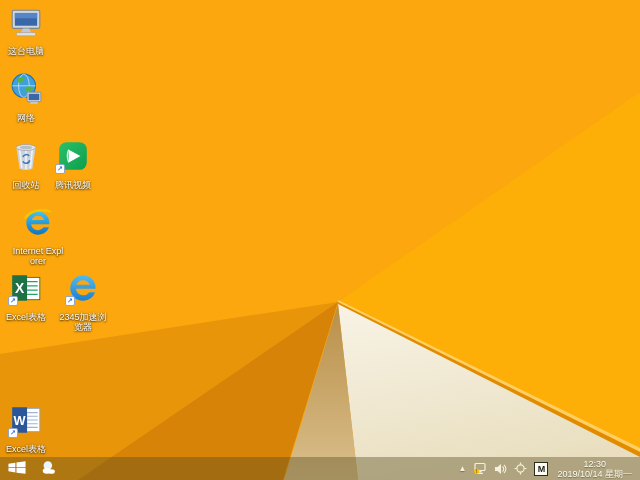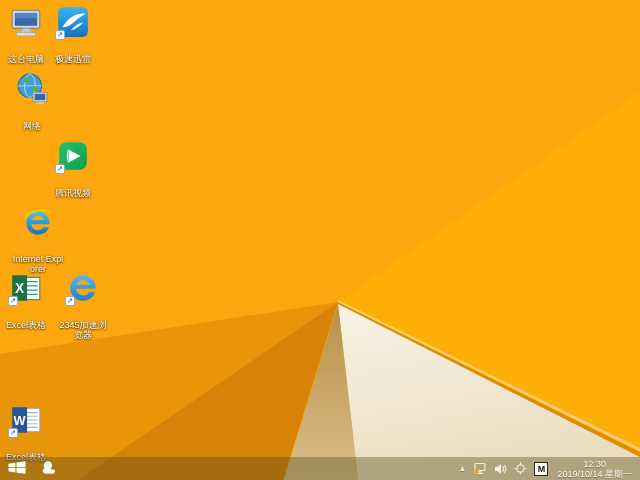--- a/index.html
+++ b/index.html
@@ -3,21 +3,21 @@
 <meta charset="utf-8">
 <style>
   html,body{margin:0;padding:0;}
   #screen{position:relative;width:640px;height:480px;overflow:hidden;
     font-family:"Liberation Sans","DejaVu Sans",sans-serif;background:#FBA70D;}
   #wallpaper{position:absolute;inset:0;}
   
   .desktop-icon{position:absolute;width:52px;text-align:center;cursor:default;}
   .icon-box{position:relative;width:34px;height:34px;margin:0 auto;}
   .icon-box svg{display:block;}
-  .icon-label{margin-top:15px;font-size:9px;line-height:10px;color:#fff;
+  .icon-label{margin-top:7px;font-size:9px;line-height:10px;color:#fff;
     text-shadow:0 1px 2px rgba(0,0,0,.75),0 0 2px rgba(0,0,0,.5);
     word-break:break-all;}
   .shortcut-arrow{position:absolute;left:-1px;bottom:-1px;width:10px;height:10px;
     background:#fff;border:1px solid #8fa6c8;border-radius:2px;box-sizing:border-box;
     font-size:7px;line-height:8px;color:#2F6FD6;text-align:center;font-weight:bold;}
   
   #taskbar{position:absolute;left:0;bottom:0;width:640px;height:23px;
     background:rgba(88,74,30,.40);display:flex;align-items:center;}
   .tb-left{display:flex;align-items:center;gap:12px;padding-left:8px;flex:1;}
   .tb-btn{display:flex;align-items:center;justify-content:center;height:23px;}
@@ -61,55 +61,50 @@
         <rect x="3" y="5" width="26" height="17" rx="1.5" fill="#cfd6de" stroke="#7d848d"></rect>
         <rect x="5.5" y="7.5" width="21" height="12" fill="#3a67a8"></rect>
         <rect x="5.5" y="7.5" width="21" height="5" fill="#5585c6"></rect>
         <polygon points="13,22 19,22 21,26 11,26" fill="#c2c9d1"></polygon>
         <rect x="7" y="26" width="18" height="3" rx="1" fill="#dde2e8" stroke="#9aa1aa" stroke-width="0.6"></rect>
       </svg></span>
     </div>
     <div class="icon-label">这台电脑</div>
   </div>
 
-  <div class="desktop-icon" style="left:47px;top:5px">
-    <div class="icon-box"><span>
-      <svg width="34" height="34" viewBox="0 0 32 32">
-        <defs>
-              <linearGradient id="xlG" x1="0" y1="0" x2="0" y2="1">
-          <stop offset="0" stop-color="#3FB3EC"></stop>
-                <stop offset="1" stop-color="#0E72C8"></stop>
-              </linearGradient>
-            </defs>
-        <rect x="2" y="2" width="28" height="28" rx="5" fill="url(#xlG)"></rect>
-        <path d="M6,21 Q14,7 28,8 Q21,12 17,16 Q12,21 6,21 z" fill="#ffffff"></path>
-        <path d="M14,24 Q18,18 26,16 Q21,22 14,24 z" fill="#dff0fb"></path>
-      </svg></span>
-      <span class="shortcut-arrow">↗</span>
-    </div>
-    <div class="icon-label">极速迅雷</div>
-  </div>
-
-  <div class="desktop-icon" style="left:6px;top:72px">
+
+  <div class="desktop-icon" style="left:0px;top:72px">
     <div class="icon-box"><span>
       <svg width="34" height="34" viewBox="0 0 32 32">
         <circle cx="14" cy="13" r="11" fill="#3FA0DC" stroke="#1d6ea8"></circle>
         <ellipse cx="14" cy="13" rx="5" ry="11" fill="none" stroke="#bfe2f5" stroke-width="0.8"></ellipse>
         <line x1="3" y1="13" x2="25" y2="13" stroke="#bfe2f5" stroke-width="0.8"></line>
         <path d="M7,7 Q11,4 15,6 Q13,10 9,10 z" fill="#54B24A"></path>
         <path d="M16,14 Q21,12 23,16 Q20,19 16,18 z" fill="#54B24A"></path>
         <rect x="17" y="19" width="13" height="9" rx="1" fill="#d6dbe1" stroke="#7d848d" stroke-width="0.8"></rect>
         <rect x="18.5" y="20.5" width="10" height="6" fill="#3a67a8"></rect>
         <rect x="20" y="28" width="7" height="2" fill="#c2c9d1"></rect>
       </svg></span>
     </div>
     <div class="icon-label">网络</div>
   </div>
 
 
+  <div class="desktop-icon" style="left:0px;top:139px">
+    <div class="icon-box"><span>
+      <svg width="34" height="34" viewBox="0 0 32 32">
+        <path d="M7,8 L10,28 Q16,30.5 22,28 L25,8 z" fill="#cdd3da"></path>
+        <path d="M10,9 L12,27.5 M16,9.5 L16,28.5 M22,9 L20,27.5" stroke="#eef1f4" stroke-width="1.6" fill="none"></path>
+        <ellipse cx="16" cy="8" rx="9.2" ry="2.8" fill="#e4e8ec" stroke="#9aa1aa" stroke-width="0.7"></ellipse>
+        <ellipse cx="16" cy="8" rx="6" ry="1.6" fill="#b8bfc7"></ellipse>
+        <path d="M13,17 a3.5,3.5 0 0 1 6,-1 M19.5,20 a3.5,3.5 0 0 1 -6.5,1" stroke="#3a75c4" stroke-width="1.4" fill="none"></path>
+      </svg></span>
+    </div>
+    <div class="icon-label">回收站</div>
+  </div>
 
   <div class="desktop-icon" style="left:47px;top:139px">
     <div class="icon-box"><span>
       <svg width="34" height="34" viewBox="0 0 32 32">
         <defs>
               <linearGradient id="tvG" x1="0" y1="0" x2="1" y2="1">
           <stop offset="0" stop-color="#2BC06B"></stop>
                 <stop offset="1" stop-color="#0D9E4C"></stop>
               </linearGradient>
             </defs>

